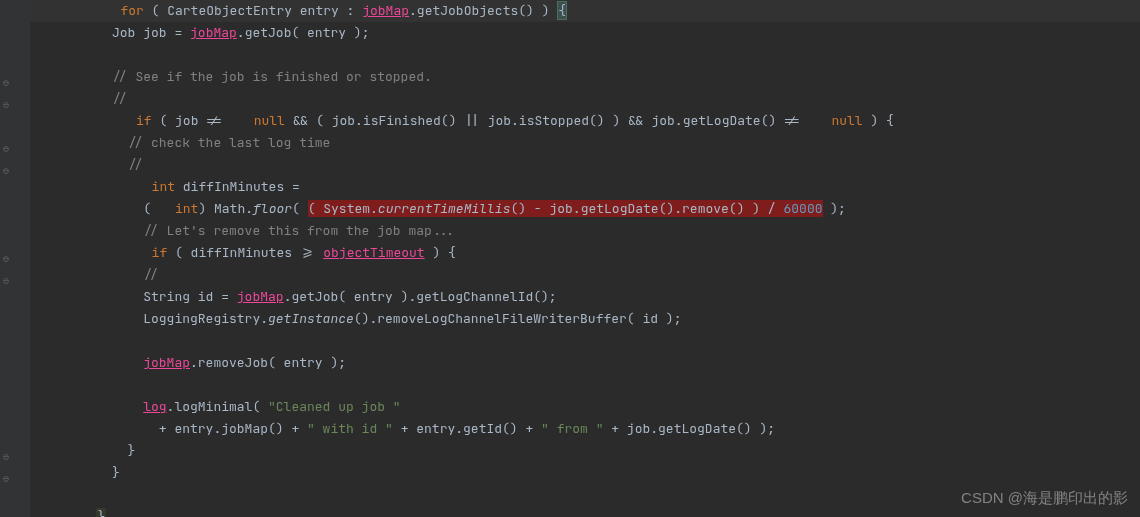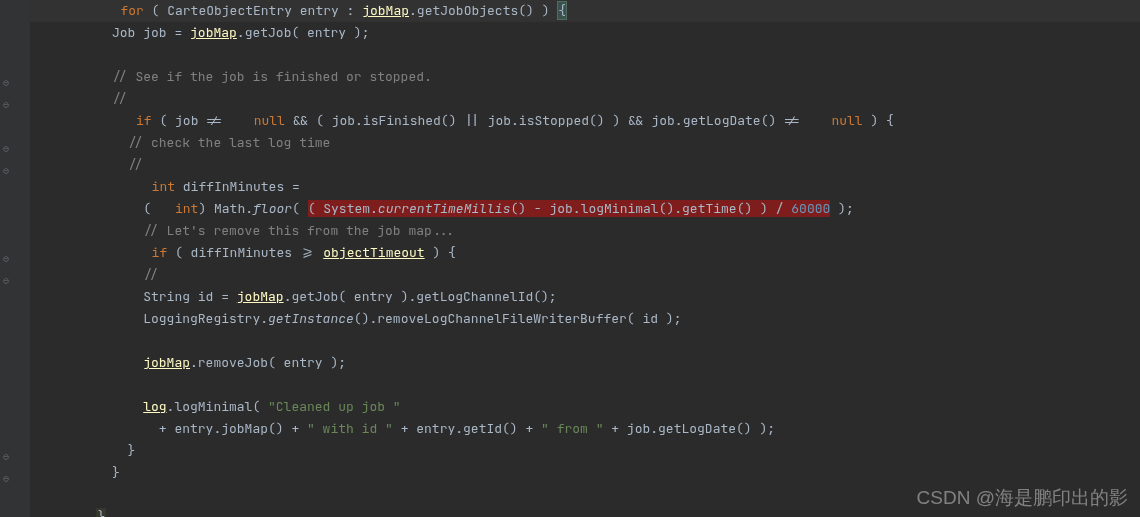--- a/index.html
+++ b/index.html
@@ -47,35 +47,35 @@
       white-space: pre;
       padding-left: 4px;
     }
     .line.highlighted {
       background: #323232;
     }
     .kw { color: #cc7832; margin-left: 24px; }
     .str { color: #6a8759; }
     .comment { color: #808080; }
     .num { color: #6897bb; }
-    .field { color: #fef9c3; text-decoration: underline; }
+    .field { color: #ec4899; text-decoration: underline; }
     .static-italic { font-style: italic; }
     .selection { background: #7f1d1d; }
     .caret-brace { background: #3b514d; border: 1px solid #4d6e5d; }
     .closing-brace-hl {
       background: #36382e;
       padding: 0 1px;
     }
     .watermark {
       position: absolute;
       bottom: 8px;
       right: 12px;
       color: rgba(200,200,200,0.55);
       font-family: sans-serif;
-      font-size: 19px;
+      font-size: 15px;
       pointer-events: none;
     }
   </style>
 </head>
 <body>
 
 <div class="editor-wrapper">
   <div class="gutter" id="gutter">
       <div class="fold-mark" style="top: 78px;">⊖</div>
       <div class="fold-mark" style="top: 100px;">⊖</div>
@@ -89,21 +89,21 @@
   <div class="code-area" id="code-area">
       <div class="line highlighted"><span>        </span><span class="kw">for</span><span> ( CarteObjectEntry entry : </span><span class="field">jobMap</span><span>.getJobObjects() ) </span><span class="caret-brace">{</span></div>
       <div class="line"><span>          </span><span>Job job = </span><span class="field">jobMap</span><span>.getJob( entry );</span></div>
       <div class="line"><span></span></div>
       <div class="line"><span>          </span><span class="comment">// See if the job is finished or stopped.</span></div>
       <div class="line"><span>          </span><span class="comment">//</span></div>
       <div class="line"><span>          </span><span class="kw">if</span><span> ( job != </span><span class="kw">null</span><span> &amp;&amp; ( job.isFinished() || job.isStopped() ) &amp;&amp; job.getLogDate() != </span><span class="kw">null</span><span> ) {</span></div>
       <div class="line"><span>            </span><span class="comment">// check the last log time</span></div>
       <div class="line"><span>            </span><span class="comment">//</span></div>
       <div class="line"><span>            </span><span class="kw">int</span><span> diffInMinutes =</span></div>
-      <div class="line"><span>              </span><span>(</span><span class="kw">int</span><span>) Math.</span><span class="static-italic">floor</span><span>( </span><span class="selection">( System.</span><span class="selection static-italic">currentTimeMillis</span><span class="selection">() - job.logMinimal().getTime() ) / </span><span class="selection num">60000</span><span> );</span></div>
+      <div class="line"><span>              </span><span>(</span><span class="kw">int</span><span>) Math.</span><span class="static-italic">floor</span><span>( </span><span class="selection">( System.</span><span class="selection static-italic">currentTimeMillis</span><span class="selection">() - job.getLogDate().remove() ) / </span><span class="selection num">60000</span><span> );</span></div>
       <div class="line"><span>              </span><span class="comment">// Let's remove this from the job map...</span></div>
       <div class="line"><span>            </span><span class="kw">if</span><span> ( diffInMinutes &gt;= </span><span class="field">objectTimeout</span><span> ) {</span></div>
       <div class="line"><span>              </span><span class="comment">//</span></div>
       <div class="line"><span>              </span><span>String id = </span><span class="field">jobMap</span><span>.getJob( entry ).getLogChannelId();</span></div>
       <div class="line"><span>              </span><span>LoggingRegistry.</span><span class="static-italic">getInstance</span><span>().removeLogChannelFileWriterBuffer( id );</span></div>
       <div class="line"><span></span></div>
       <div class="line"><span>              </span><span class="field">jobMap</span><span>.removeJob( entry );</span></div>
       <div class="line"><span></span></div>
       <div class="line"><span>              </span><span class="field">log</span><span>.logMinimal( </span><span class="str">"Cleaned up job "</span></div>
       <div class="line"><span>                </span><span>+ entry.jobMap() + </span><span class="str">" with id "</span><span> + entry.getId() + </span><span class="str">" from "</span><span> + job.getLogDate() );</span></div>

